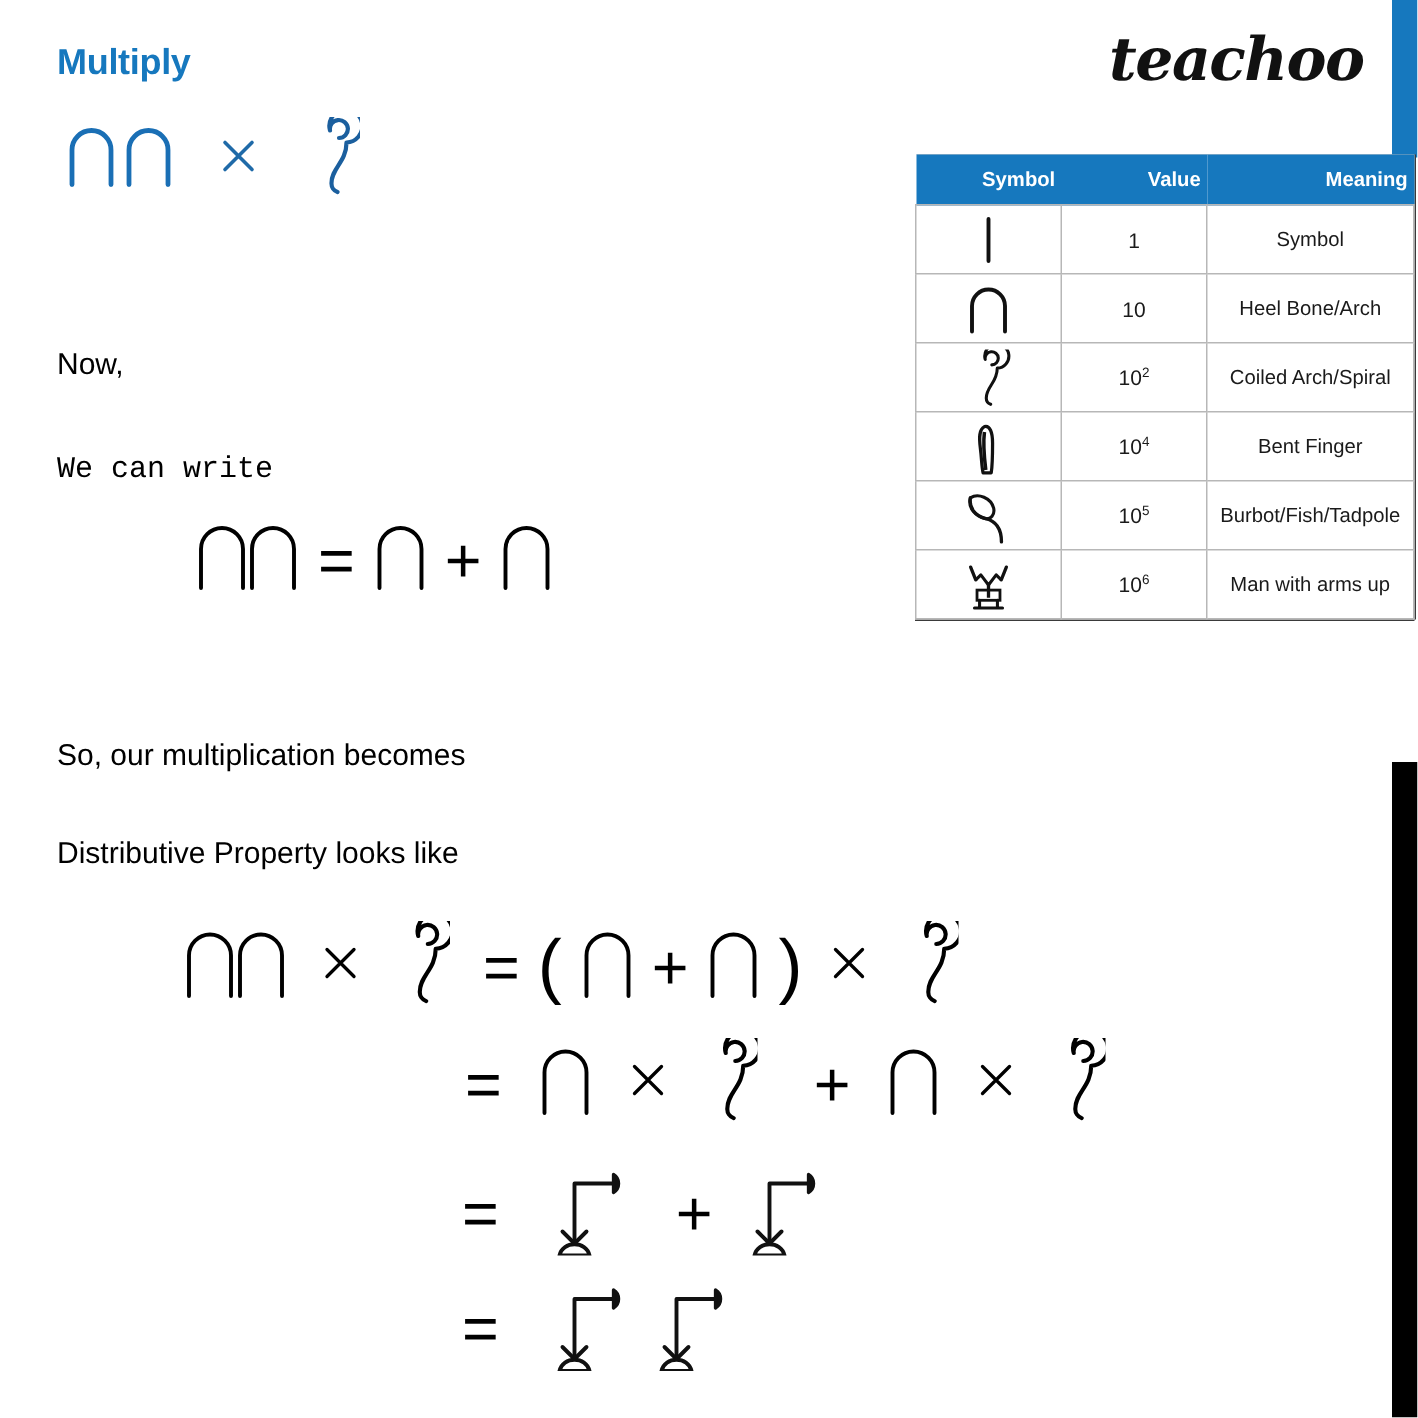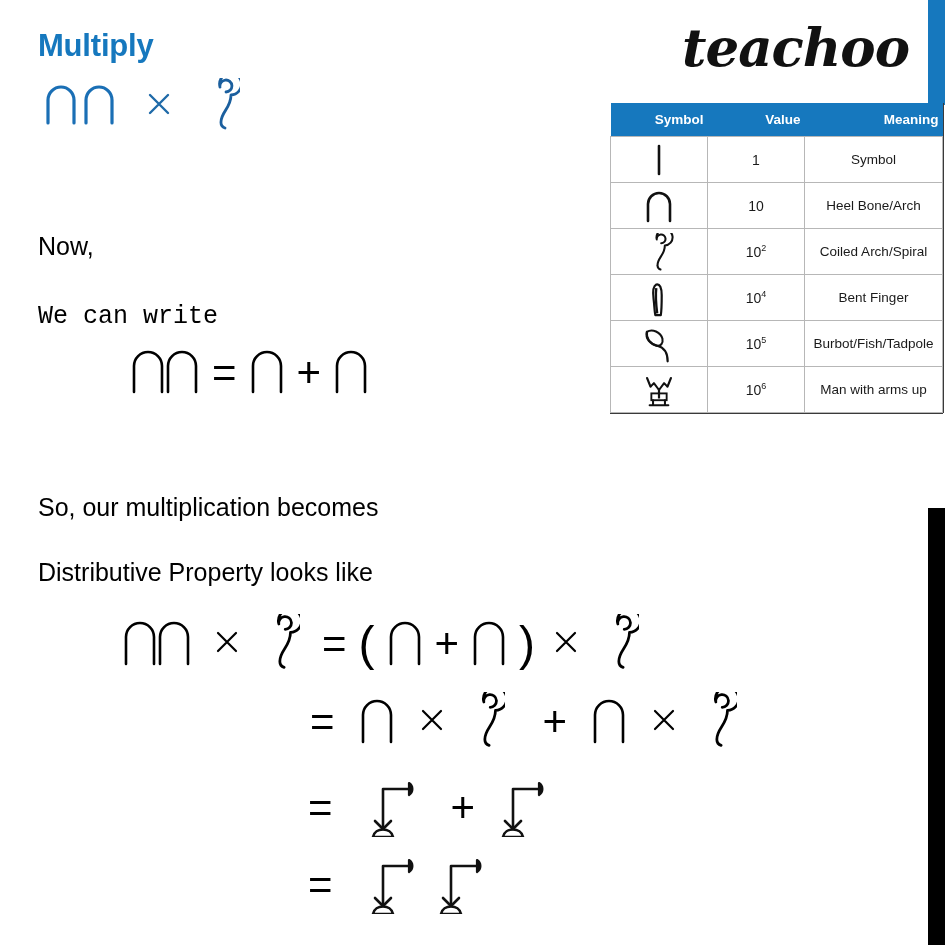--- a/index.html
+++ b/index.html
@@ -17,42 +17,42 @@
     background:#1678be;
   }
   #black-bar-right{
     position:absolute; left:928px; top:508px; width:17px; height:437px;
     background:#000000;
   }
 
   
   #title{
     position:absolute; left:38px; top:28px;
-    font-size:31px; font-weight:bold; color:#1678be;
+    font-size:24px; font-weight:bold; color:#1678be;
     letter-spacing:-0.2px;
     text-align:center;
   }
   #logo{
     position:absolute; right:36px; top:16px;
     font-family:"DejaVu Serif", serif;
     font-style:italic; font-weight:bold;
-    font-size:53px; color:#111;
+    font-size:40px; color:#111;
     letter-spacing:-1px;
   }
 
   
   #hero{
     position:absolute; left:44px; top:78px;
     display:flex; align-items:center; gap:16px;
   }
 
   
   .prose{
     position:absolute; left:38px;
-    font-size:25px; color:#000; white-space:nowrap;
+    font-size:20px; color:#000; white-space:nowrap;
   }
   #prose-now{top:232px;}
   #prose-wecanwrite{top:302px;font-family:Liberation Mono, monospace;}
   #prose-becomes{top:493px;}
   #prose-distributive{top:558px;}
 
   
   .eqrow{
     position:absolute;
     display:flex; align-items:center;

